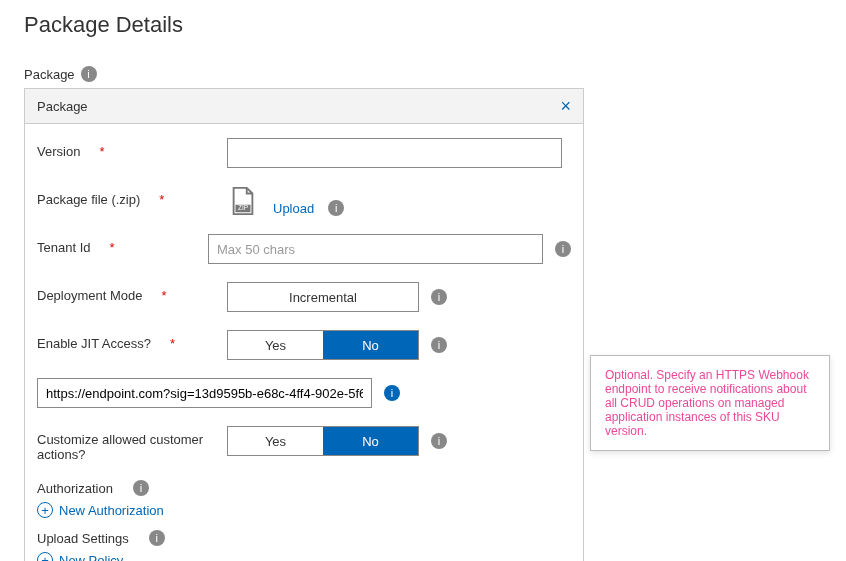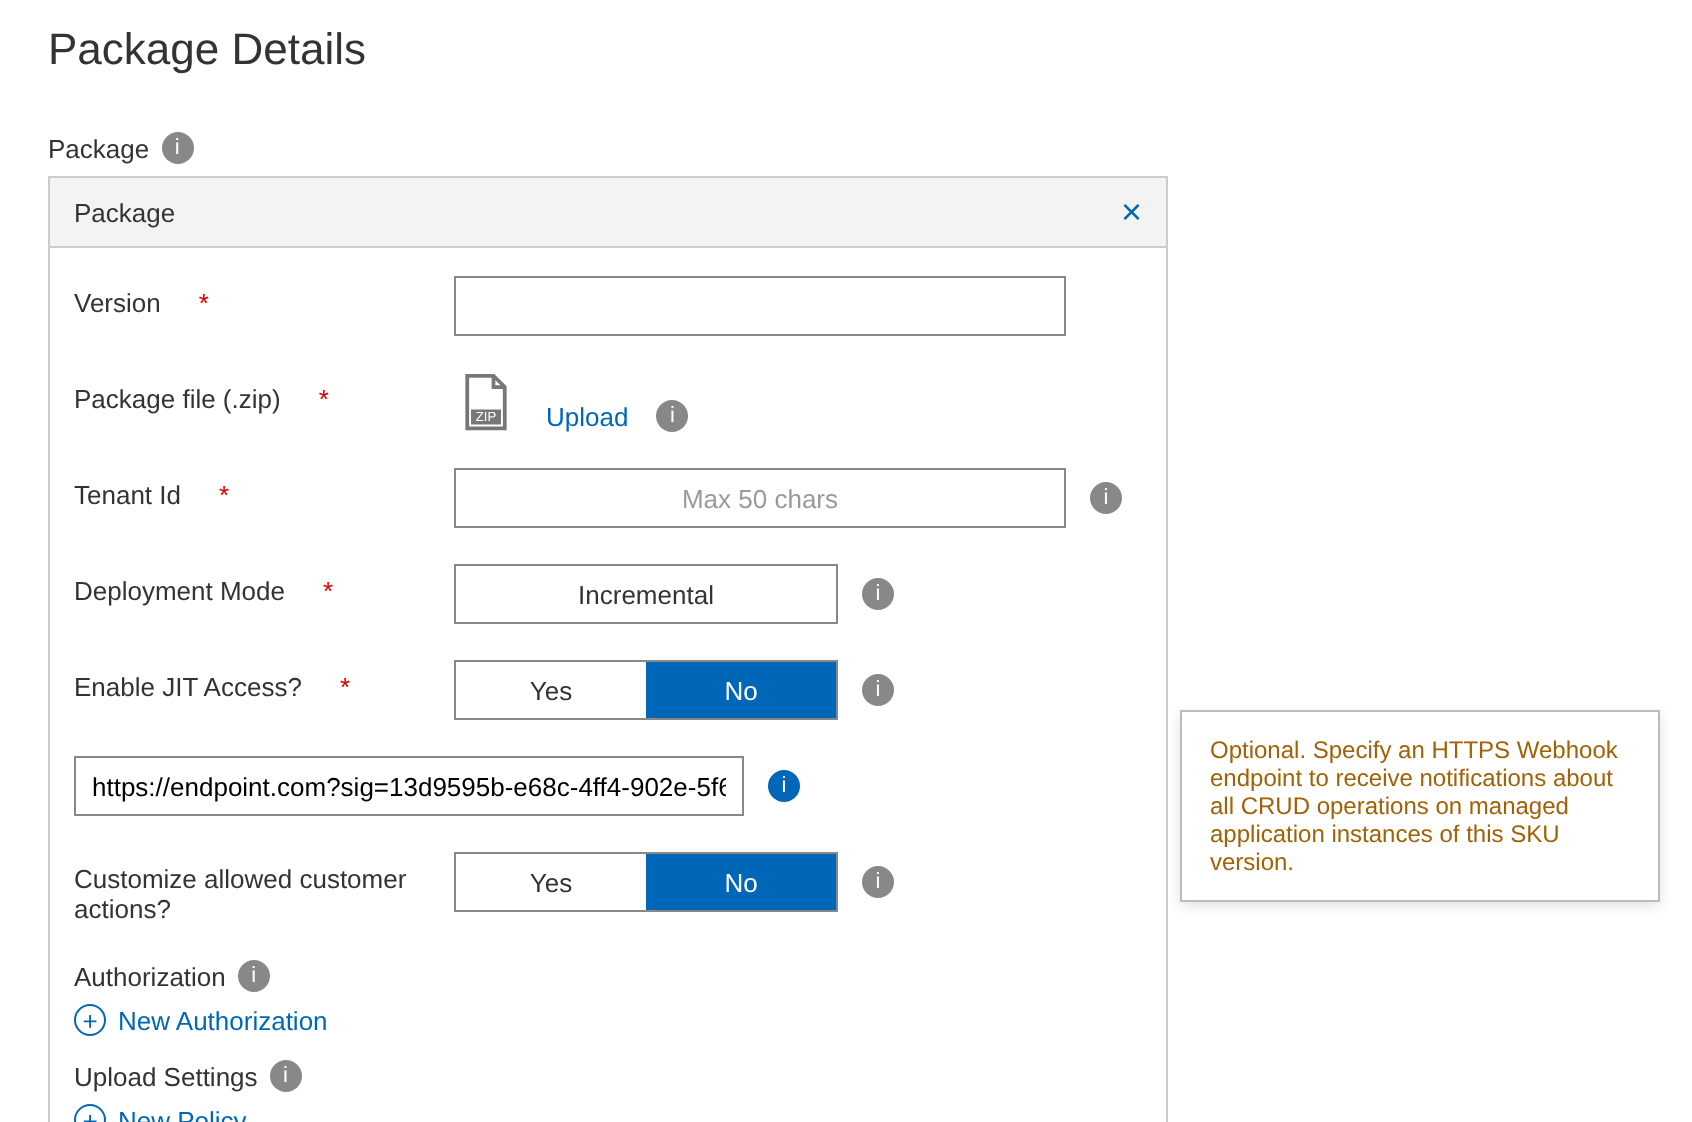--- a/index.html
+++ b/index.html
@@ -8,35 +8,35 @@
   .subhead{display:flex;align-items:center;gap:6px;margin-bottom:6px;}
   .card{border:1px solid #ccc;width:560px;}
   .card-hdr{background:#f3f3f3;border-bottom:1px solid #ccc;padding:8px 12px;display:flex;justify-content:space-between;align-items:center;}
   .card-hdr .close{color:#0067b8;font-size:18px;cursor:pointer;line-height:1;}
   .card-body{padding:14px 12px 16px;}
   .row{display:flex;align-items:flex-start;margin-bottom:18px;}
   .lbl{width:190px;padding-top:6px;display:flex;gap:19px;}
   .req{color:#e00000;}
   .ctl{flex:1;display:flex;align-items:center;gap:8px;}
   input[type=text]{height:30px;border:1px solid #888;padding:0 8px;font-size:13px;width:100%;}
-  input.sm{width:306px;text-align:center;}
+  input.sm{width:335px;}
   input.url{width:335px;}
   .info{width:16px;height:16px;border-radius:50%;background:#888;color:#fff;font-size:11px;line-height:16px;text-align:center;display:inline-block;cursor:default;}
   .info.blue{background:#0067b8;}
   .info.ml{margin-left:4px;}
   .upload{display:flex;align-items:flex-end;gap:14px;}
   .upload a{color:#0067b8;text-decoration:none;}
   .zip{width:32px;height:30px;}
   .toggle{display:flex;border:1px solid #888;width:192px;height:30px;}
   .toggle .opt{flex:1;display:flex;align-items:center;justify-content:center;cursor:pointer;}
   .toggle .opt.sel{background:#0067b8;color:#fff;}
-  .sec{display:flex;align-items:center;gap:6px;margin:12px 0 6px;font-size:13px;}
+  .sec{display:flex;align-items:center;gap:20px;margin:12px 0 6px;font-size:13px;}
   .add{color:#0067b8;display:flex;align-items:center;gap:6px;cursor:pointer;margin-bottom:6px;}
   .plus{width:16px;height:16px;border:1.5px solid #0067b8;border-radius:50%;display:inline-flex;align-items:center;justify-content:center;font-size:13px;line-height:1;}
-  .tooltip{position:absolute;left:590px;top:355px;width:240px;border:1px solid #bbb;background:#fff;padding:12px 14px;font-size:12px;color:#a16207;box-shadow:0 2px 6px rgba(0,0,0,.12);}
+  .tooltip{position:absolute;left:590px;top:355px;width:240px;border:1px solid #bbb;background:#fff;padding:12px 14px;font-size:12px;color:#ec4899;box-shadow:0 2px 6px rgba(0,0,0,.12);}
   ::placeholder{color:#9a9a9a;}
 </style>
 </head>
 <body>
 
 <h1>Package Details</h1>
 
 <div class="subhead">
   <span>Package</span>
   <span class="info">i</span>

